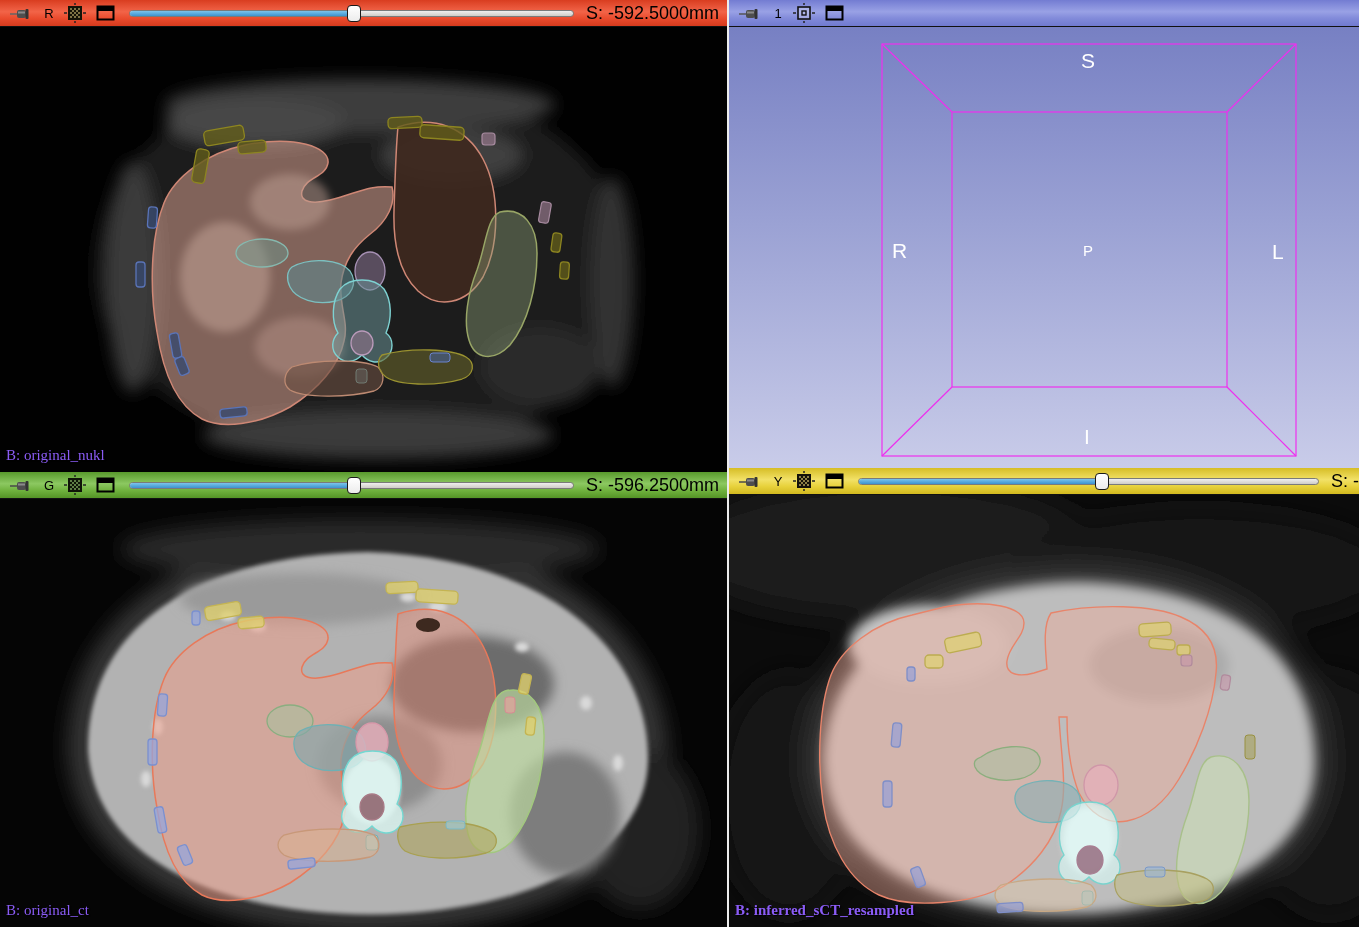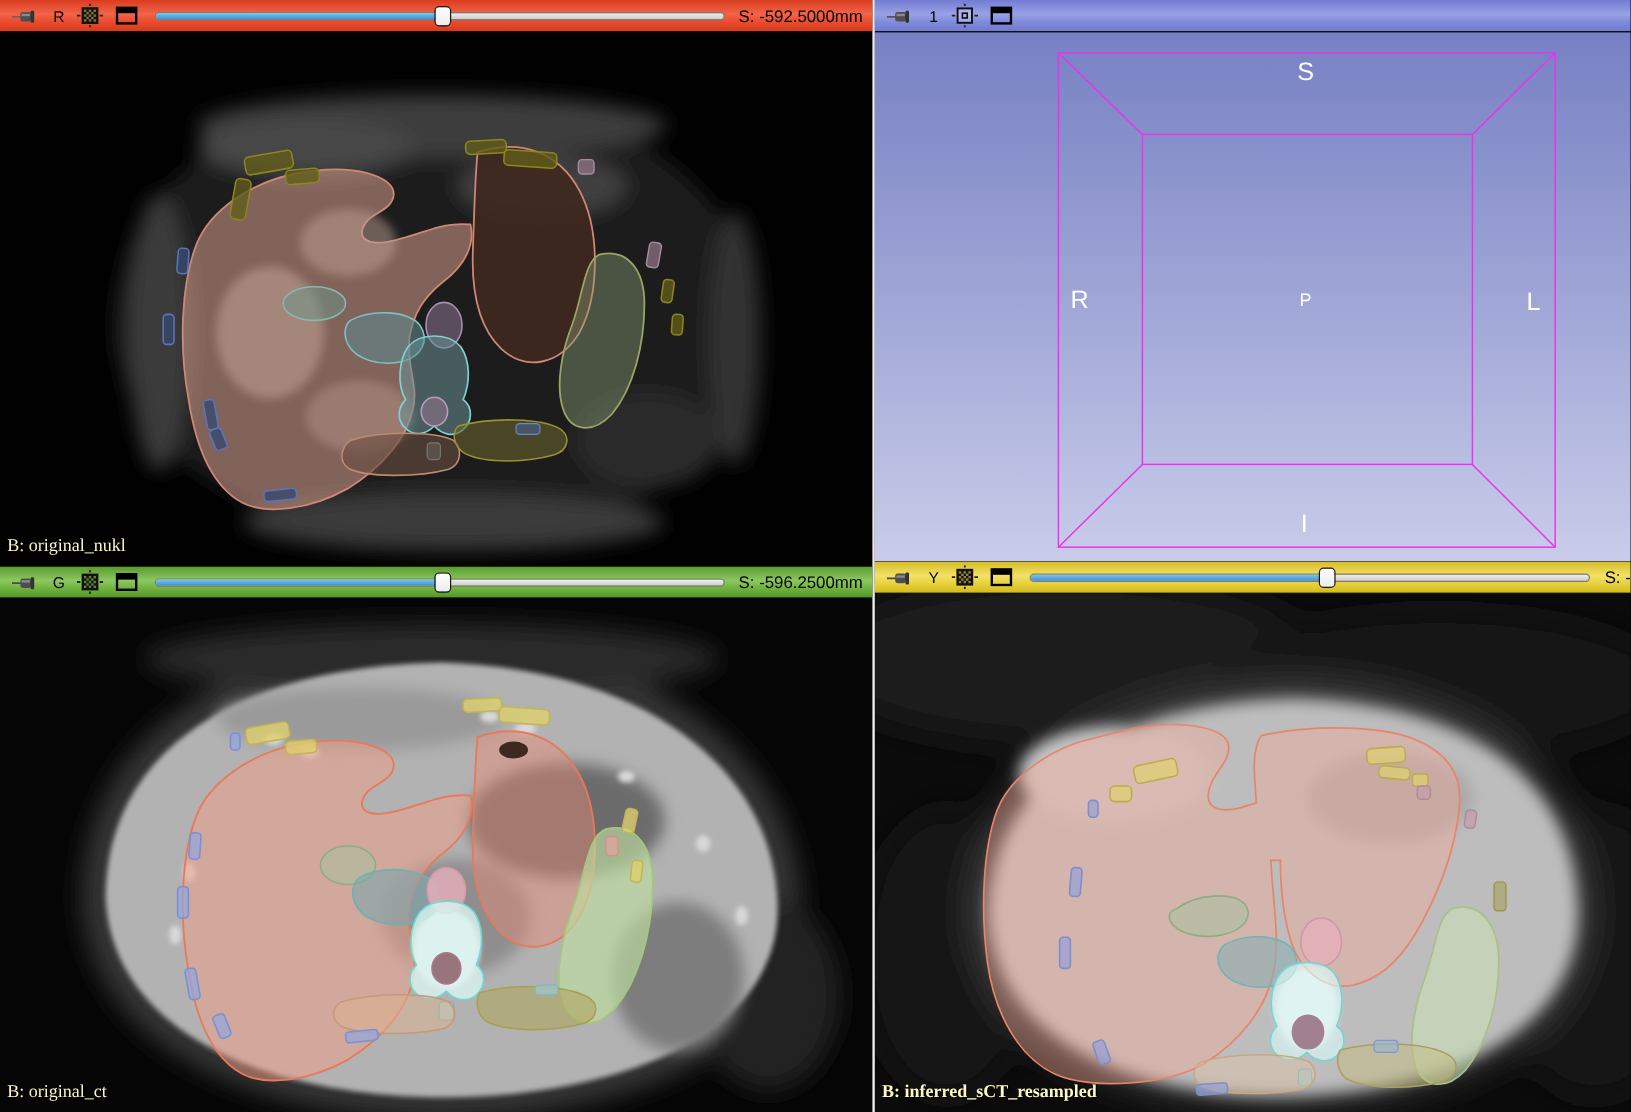--- a/index.html
+++ b/index.html
@@ -17,25 +17,25 @@
   .baricon{display:inline-flex;align-items:center;justify-content:center;margin-right:10px;}
   .pinwrap{display:inline-flex;align-items:center;margin-right:2px;}
   
   .slider{position:relative;flex:1;height:18px;margin:0 4px;}
   .slider .track{position:absolute;left:0;right:0;top:6px;height:7px;border-radius:4px;
                  background:linear-gradient(180deg,#efefef,#cfccc6);border:1px solid #7a7a7a;box-sizing:border-box;}
   .slider .fill{position:absolute;left:0;top:0;bottom:0;border-radius:4px 0 0 4px;
                 background:linear-gradient(180deg,#7cc4ec,#3c93cf);}
   .slider .handle{position:absolute;top:1px;width:14px;height:17px;margin-left:-7px;border-radius:4px;
                   background:linear-gradient(180deg,#ffffff,#ececec);border:1px solid #1a1a1a;box-sizing:border-box;}
-  .readout{color:#000;font-size:14px;white-space:nowrap;margin-left:8px;}
+  .readout{color:#000;font-size:18px;white-space:nowrap;margin-left:8px;}
   
   .viewport{position:relative;background:#000;}
   .viewport svg{position:absolute;left:0;top:0;}
-  .corner-label{position:absolute;left:6px;bottom:8px;color:#fef9c3;font-size:15px;
+  .corner-label{position:absolute;left:6px;bottom:8px;color:#8b5cf6;font-size:15px;
                 font-family:"Liberation Serif","DejaVu Serif",serif;text-shadow:1px 1px 1px #000;text-align:right;}
   
   .threeD{background:linear-gradient(180deg,#7780c3 0%,#9ba2d4 45%,#c9cce9 100%);}
   .orient{position:absolute;color:#fff;font-size:21px;}
   .orient.small{font-size:15px;}
   .divider{position:absolute;top:0;left:727px;width:2px;height:927px;background:#ececec;z-index:50;}
 </style>
 </head>
 <body>
 

